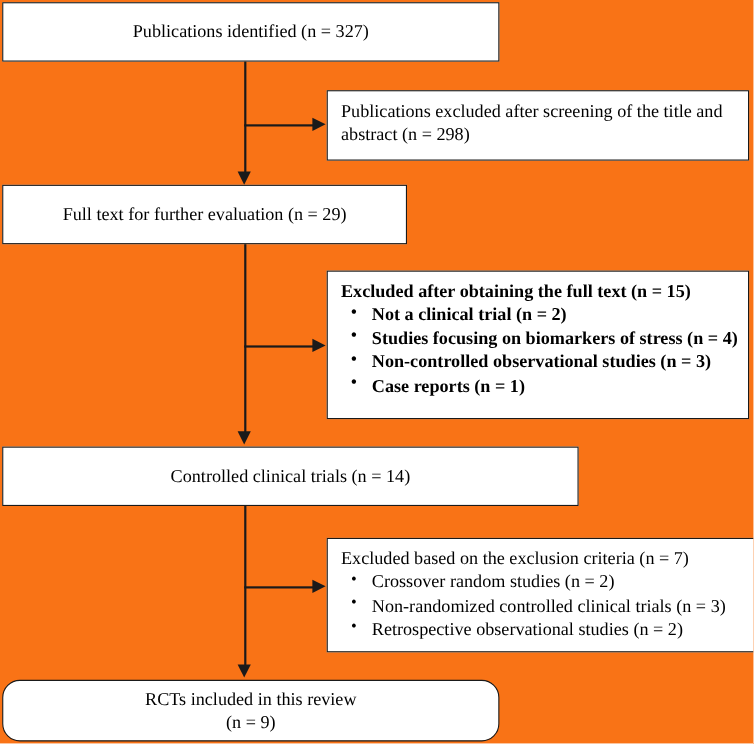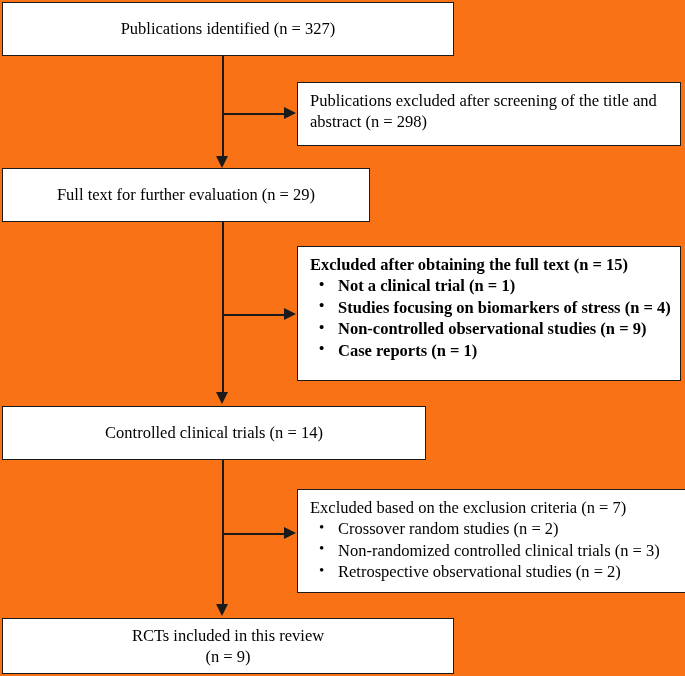--- a/index.html
+++ b/index.html
@@ -118,38 +118,38 @@
   <div class="arrow-down" style="left:216px; top:392px;"></div>
 
   <div class="hline" style="left:222px; top:314px; width:64px;"></div>
   <div class="arrow-right" style="left:284px; top:308px;"></div>
 
   <div class="box box-left" style="left:297px; top:246px; width:384px; height:135px;font-weight:bold;">
     <span class="lead">Excluded after obtaining the full text (n = 15)</span>
     <ul class="bullets">
       <li>
         <span class="bul">•</span>
-        <span>Not a clinical trial (n = 1)</span>
+        <span>Not a clinical trial (n = 2)</span>
       </li>
       <li>
         <span class="bul">•</span>
         <span>Studies focusing on biomarkers of stress (n = 4)</span>
       </li>
       <li>
         <span class="bul">•</span>
-        <span>Non-controlled observational studies (n = 9)</span>
+        <span>Non-controlled observational studies (n = 3)</span>
       </li>
       <li>
         <span class="bul">•</span>
         <span>Case reports (n = 1)</span>
       </li>
     </ul>
   </div>
 
-  <div class="box box-center" style="left:2px; top:406px; width:424px; height:54px;">
+  <div class="box box-center" style="left:2px; top:406px; width:524px; height:54px;">
     <span>Controlled clinical trials (n = 14)</span>
   </div>
 
   <div class="vline" style="left:222px; top:460px; height:146px;"></div>
   <div class="arrow-down" style="left:216px; top:604px;"></div>
 
   <div class="hline" style="left:222px; top:533px; width:64px;"></div>
   <div class="arrow-right" style="left:284px; top:527px;"></div>
 
   <div class="box box-left" style="left:297px; top:489px; width:432px; height:104px;">
@@ -163,18 +163,18 @@
         <span class="bul">•</span>
         <span>Non-randomized controlled clinical trials (n = 3)</span>
       </li>
       <li>
         <span class="bul">•</span>
         <span>Retrospective observational studies (n = 2)</span>
       </li>
     </ul>
   </div>
 
-  <div class="box box-center" style="left:2px; top:618px; width:452px; height:56px; flex-direction:column;">
+  <div class="box box-center" style="left:2px; top:618px; width:452px; height:56px; flex-direction:column;border-radius:16px;">
     <span>RCTs included in this review</span>
     <span>(n = 9)</span>
   </div>
 
 </div>
 
 </body></html>

